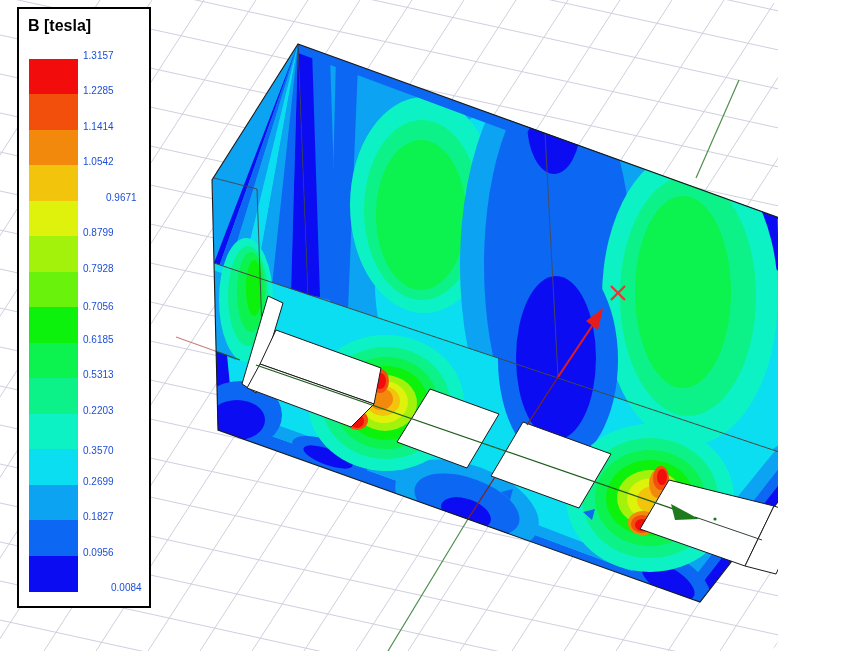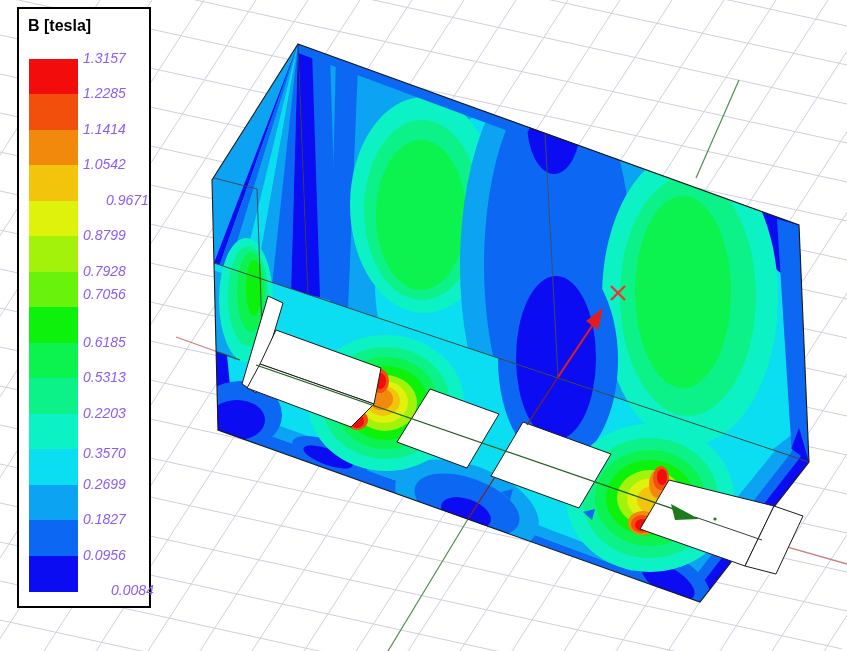--- a/index.html
+++ b/index.html
@@ -1,24 +1,24 @@
 <!DOCTYPE html>
 <html><head>
 <meta charset="utf-8">
 <style>
   html,body{margin:0;padding:0;background:#fff;}
-  .stage{position:relative;width:847px;height:651px;overflow:hidden;background:#fff;
+  .stage{position:relative;width:778px;height:651px;overflow:hidden;background:#fff;
          font-family:"Liberation Sans",sans-serif;border-radius:12px;}
   #scene{position:absolute;left:0;top:0;}
   .legend{position:absolute;left:17px;top:7px;width:134px;height:601px;background:#fff;
           border:2px solid #000;box-sizing:border-box;z-index:5;}
   .legend-title{position:absolute;left:9px;top:8px;font-size:16px;font-weight:bold;color:#000;}
   .swatch{position:absolute;left:10px;width:49px;}
-  .scale-label{position:absolute;left:64px;height:19px;font-size:14px;color:#8b5cf6;
-               letter-spacing:0px;white-space:nowrap;font-style:italic;}
+  .scale-label{position:absolute;left:64px;height:19px;font-size:10px;color:#1d4ed8;
+               letter-spacing:0px;white-space:nowrap;}
 </style>
 </head>
 <body>
 
 <div class="stage">
   <svg id="scene" width="847" height="651" viewBox="0 0 847 651">
       <g>
         <line x1="0" y1="-160" x2="847" y2="26" stroke="#cfcfdf" stroke-width="1"></line>
         <line x1="0" y1="-121" x2="847" y2="65" stroke="#cfcfdf" stroke-width="1"></line>
         <line x1="0" y1="-82" x2="847" y2="104" stroke="#cfcfdf" stroke-width="1"></line>
@@ -219,21 +219,21 @@
         <div class="swatch" style="top: 475.64px; height: 36.07px; background: rgb(12, 163, 242);"></div>
         <div class="swatch" style="top: 511.11px; height: 36.07px; background: rgb(12, 104, 242);"></div>
         <div class="swatch" style="top: 546.58px; height: 36.07px; background: rgb(12, 12, 242);"></div>
         <div class="scale-label" style="top: 41px;">1.3157</div>
         <div class="scale-label" style="top: 76.47px;">1.2285</div>
         <div class="scale-label" style="top: 111.94px;">1.1414</div>
         <div class="scale-label" style="top: 147.41px;">1.0542</div>
         <div class="scale-label" style="top: 182.88px; margin-left: 23px;">0.9671</div>
         <div class="scale-label" style="top: 218.35px;">0.8799</div>
         <div class="scale-label" style="top: 253.82px;">0.7928</div>
-        <div class="scale-label" style="top: 277px;">0.7056</div>
+        <div class="scale-label" style="top: 292px;">0.7056</div>
         <div class="scale-label" style="top: 324.76px;">0.6185</div>
         <div class="scale-label" style="top: 360.23px;">0.5313</div>
         <div class="scale-label" style="top: 395.7px;">0.2203</div>
         <div class="scale-label" style="top: 436px;">0.3570</div>
         <div class="scale-label" style="top: 466.64px;">0.2699</div>
         <div class="scale-label" style="top: 502.11px;">0.1827</div>
         <div class="scale-label" style="top: 537.58px;">0.0956</div>
         <div class="scale-label" style="top: 573.05px; margin-left: 28px;">0.0084</div>
       </div>
   </div>

